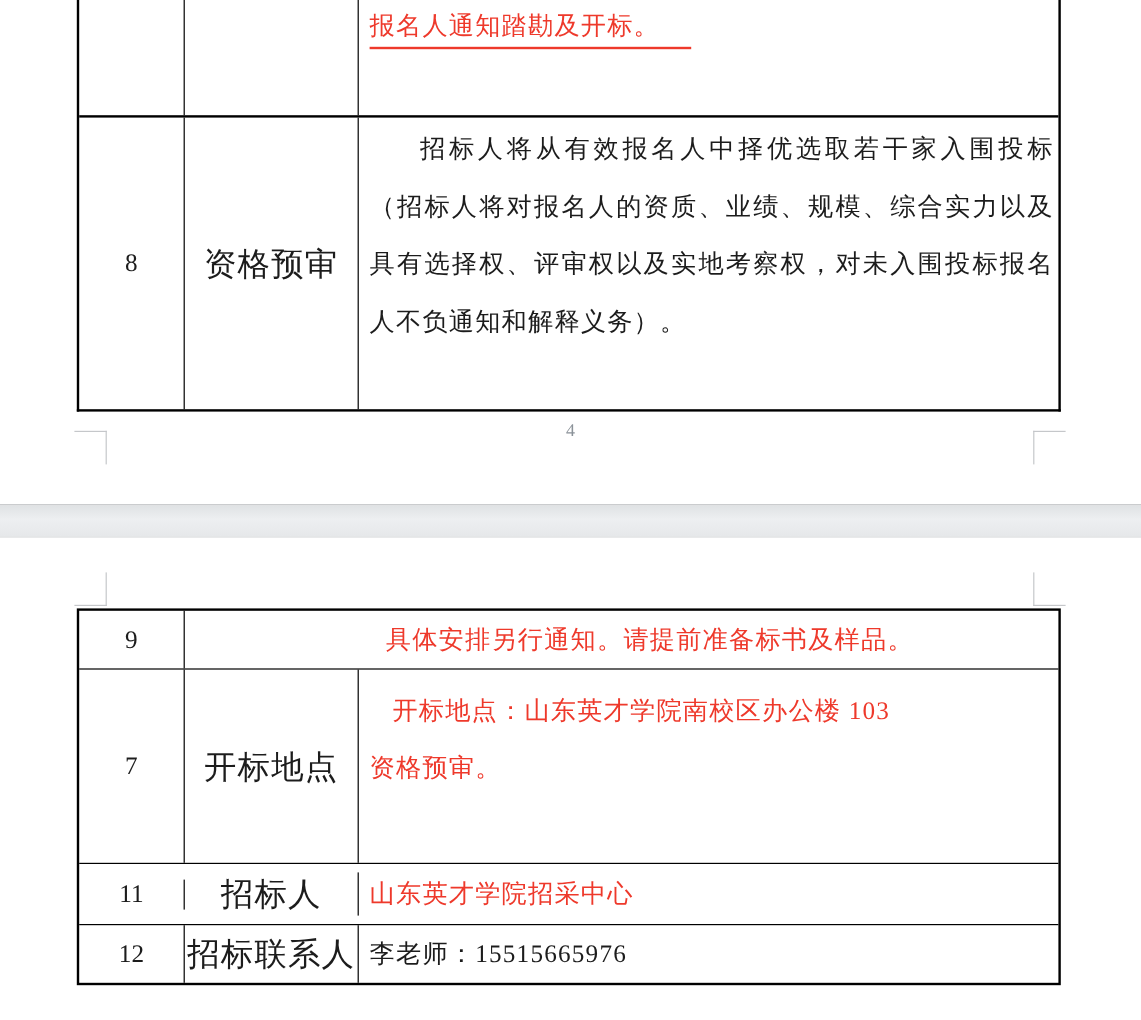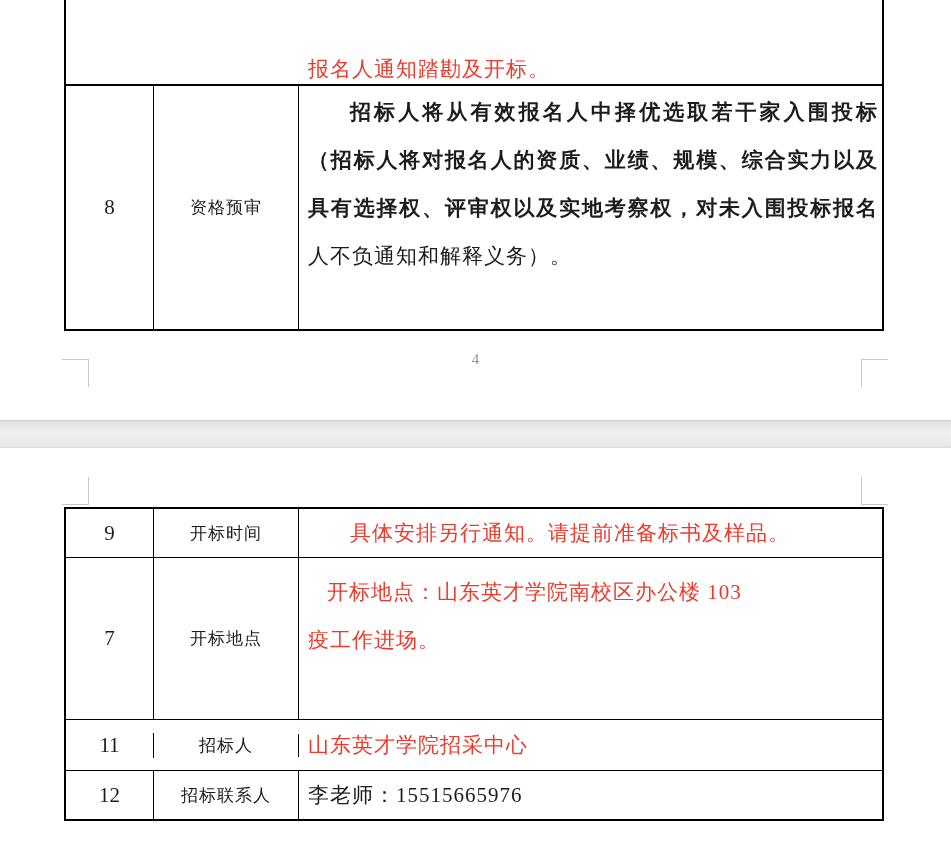--- a/index.html
+++ b/index.html
@@ -13,33 +13,33 @@
   .doc-table{position:absolute;left:64px;width:820px;box-sizing:border-box;
     border-left:2px solid var(--bd,#000);border-right:2px solid var(--bd,#000);}
   .t1{top:0;border-bottom:2px solid var(--bd,#000);}
   .t2{top:507px;border:2px solid var(--bd,#000);}
   .trow{display:flex;box-sizing:border-box;}
   .cell{box-sizing:border-box;overflow:hidden;}
   .c-num{width:88px;flex:0 0 88px;border-right:1px solid var(--bd,#000);
     display:flex;align-items:center;justify-content:center;font-size:21px;}
   .c-label{width:145px;flex:0 0 145px;border-right:1px solid var(--bd,#000);
     display:flex;align-items:center;justify-content:center;
-    font-size:17px;letter-spacing:1px;}
+    font-size:27px;letter-spacing:1px;}
   .c-body{flex:1 1 auto;font-size:21px;letter-spacing:1px;
     padding:0 4px 0 9px;}
   .line{line-height:48px;white-space:nowrap;}
-  .fill{text-align:justify;text-align-last:justify;white-space:normal;font-weight:bold;}
-  .ind2{text-indent:42px;}
+  .fill{text-align:justify;text-align-last:justify;white-space:normal;}
+  .ind2{text-indent:42px;text-align:center;}
   .ind1{text-indent:19px;}
   .red{color:var(--red,#ee392b);}
   .vcenter{display:flex;flex-direction:column;justify-content:center;}
   .u-red{border-bottom:2px solid var(--red,#ee392b);
     padding-bottom:6px;padding-right:26px;}
   
-  .r-carry{height:86px;border-bottom:2px solid var(--bd,#000);align-items:flex-end;}
+  .r-carry{height:98px;border-bottom:2px solid var(--bd,#000);}
   .r-carry .c-body{padding-top:6px;line-height:30px;white-space:nowrap;}
   .r8{height:243px;}
   .r8 .c-body{padding-top:2px;}
   
   .r9{height:49px;border-bottom:1px solid var(--bd,#000);}
   .r10{height:162px;border-bottom:1px solid var(--bd,#000);}
   .r10 .c-body{padding-top:10px;}
   .r11{height:51px;border-bottom:1px solid var(--bd,#000);align-items:center;}
   .r12{height:48px;justify-content:flex-end;}
   
@@ -93,32 +93,31 @@
 
   <div>
 
     <div class="corner tl2"></div>
     <div class="corner tr2"></div>
 
     <div class="doc-table t2">
 
       <div class="trow r9">
         <div class="cell c-num">9</div>
-        <div class="cell c-label">开标时间</div>
         <div class="cell c-body red vcenter">
           <div class="line ind2">具体安排另行通知。请提前准备标书及样品。</div>
         </div>
       </div>
 
       <div class="trow r10">
         <div class="cell c-num">7</div>
         <div class="cell c-label">开标地点</div>
         <div class="cell c-body red">
           <div class="line ind1">开标地点：山东英才学院南校区办公楼 103</div>
-          <div class="line">疫工作进场。</div>
+          <div class="line">资格预审。</div>
         </div>
       </div>
 
       <div class="trow r11">
         <div class="cell c-num">11</div>
         <div class="cell c-label">招标人</div>
         <div class="cell c-body red vcenter">
           <div class="line">山东英才学院招采中心</div>
         </div>
       </div>

